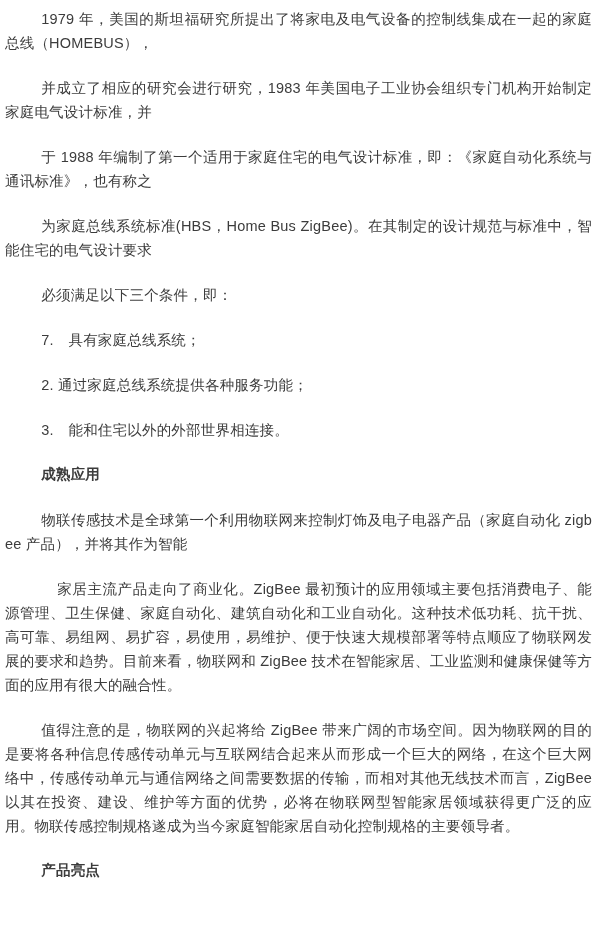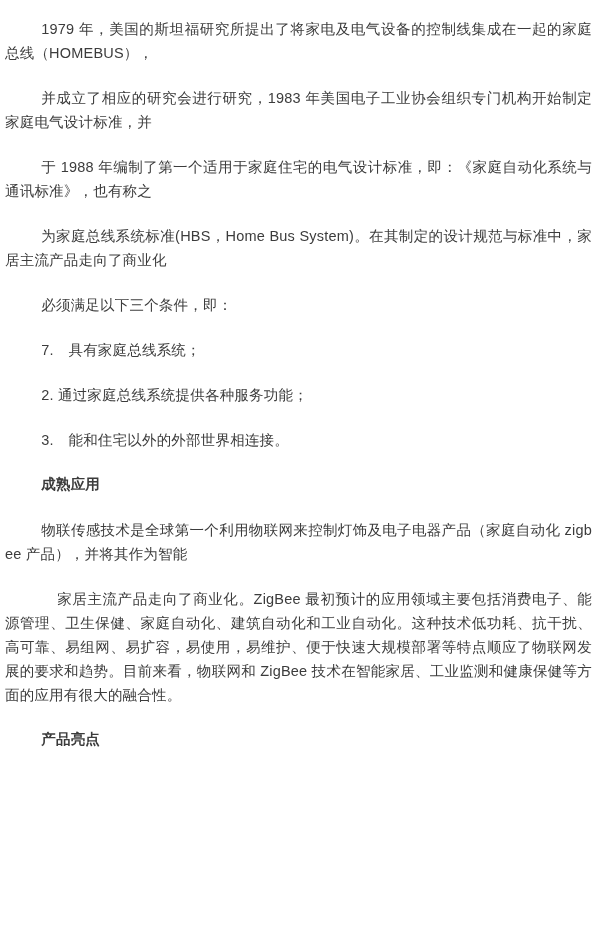--- a/index.html
+++ b/index.html
@@ -15,21 +15,21 @@
     color: #3c3c3c;
   }
   .page {
     box-sizing: border-box;
     width: 600px;
     height: 932px;
     padding: 7px 8px 0 5px;
     background: #ffffff;
   }
   .page p {
-    margin: 10px 0 21px 0;
+    margin: 0 0 21px 0;
     font-size: 14.5px;
     line-height: 24px;
     text-align: justify;
     letter-spacing: 0.2px;
     word-break: break-all;
   }
   .indent-normal { text-indent: 2.5em; }
   .indent-deep   { text-indent: 3.6em; }
   .heading {
     font-weight: bold;
@@ -37,22 +37,23 @@
     font-family: Liberation Mono, monospace;
   }
 </style>
 </head>
 <body>
 
 <div class="page">
     <p class="indent-normal">1979 年，美国的斯坦福研究所提出了将家电及电气设备的控制线集成在一起的家庭总线（HOMEBUS），</p>
     <p class="indent-normal">并成立了相应的研究会进行研究，1983 年美国电子工业协会组织专门机构开始制定家庭电气设计标准，并</p>
     <p class="indent-normal">于 1988 年编制了第一个适用于家庭住宅的电气设计标准，即：《家庭自动化系统与通讯标准》，也有称之</p>
-    <p class="indent-normal">为家庭总线系统标准(HBS，Home Bus System)。在其制定的设计规范与标准中，家居主流产品走向了商业化</p>
+    <p class="indent-normal">为家庭总线系统标准(HBS，Home Bus ZigBee)。在其制定的设计规范与标准中，智能住宅的电气设计要求</p>
     <p class="indent-normal">必须满足以下三个条件，即：</p>
     <p class="indent-normal">7.　具有家庭总线系统；</p>
     <p class="indent-normal">2. 通过家庭总线系统提供各种服务功能；</p>
     <p class="indent-normal">3.　能和住宅以外的外部世界相连接。</p>
     <p class="heading indent-normal">成熟应用</p>
     <p class="indent-normal">物联传感技术是全球第一个利用物联网来控制灯饰及电子电器产品（家庭自动化 zigbee 产品），并将其作为智能</p>
     <p class="indent-deep">家居主流产品走向了商业化。ZigBee 最初预计的应用领域主要包括消费电子、能源管理、卫生保健、家庭自动化、建筑自动化和工业自动化。这种技术低功耗、抗干扰、高可靠、易组网、易扩容，易使用，易维护、便于快速大规模部署等特点顺应了物联网发展的要求和趋势。目前来看，物联网和 ZigBee 技术在智能家居、工业监测和健康保健等方面的应用有很大的融合性。</p>
+    <p class="indent-normal">值得注意的是，物联网的兴起将给 ZigBee 带来广阔的市场空间。因为物联网的目的是要将各种信息传感传动单元与互联网结合起来从而形成一个巨大的网络，在这个巨大网络中，传感传动单元与通信网络之间需要数据的传输，而相对其他无线技术而言，ZigBee 以其在投资、建设、维护等方面的优势，必将在物联网型智能家居领域获得更广泛的应用。物联传感控制规格遂成为当今家庭智能家居自动化控制规格的主要领导者。</p>
     <p class="heading indent-normal">产品亮点</p>
   </div>
 
 </body></html>

